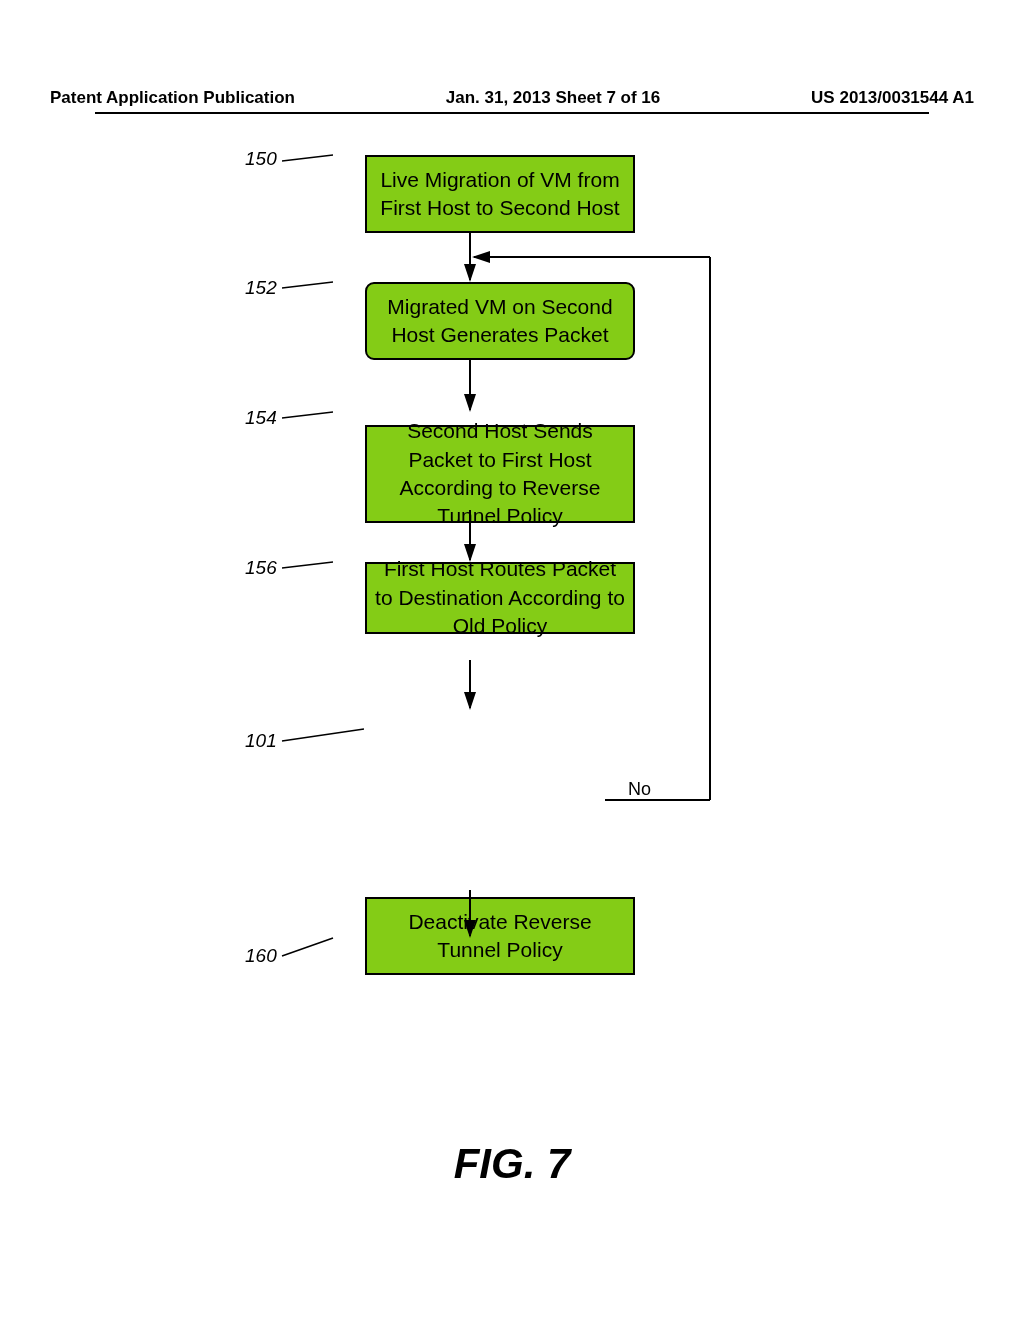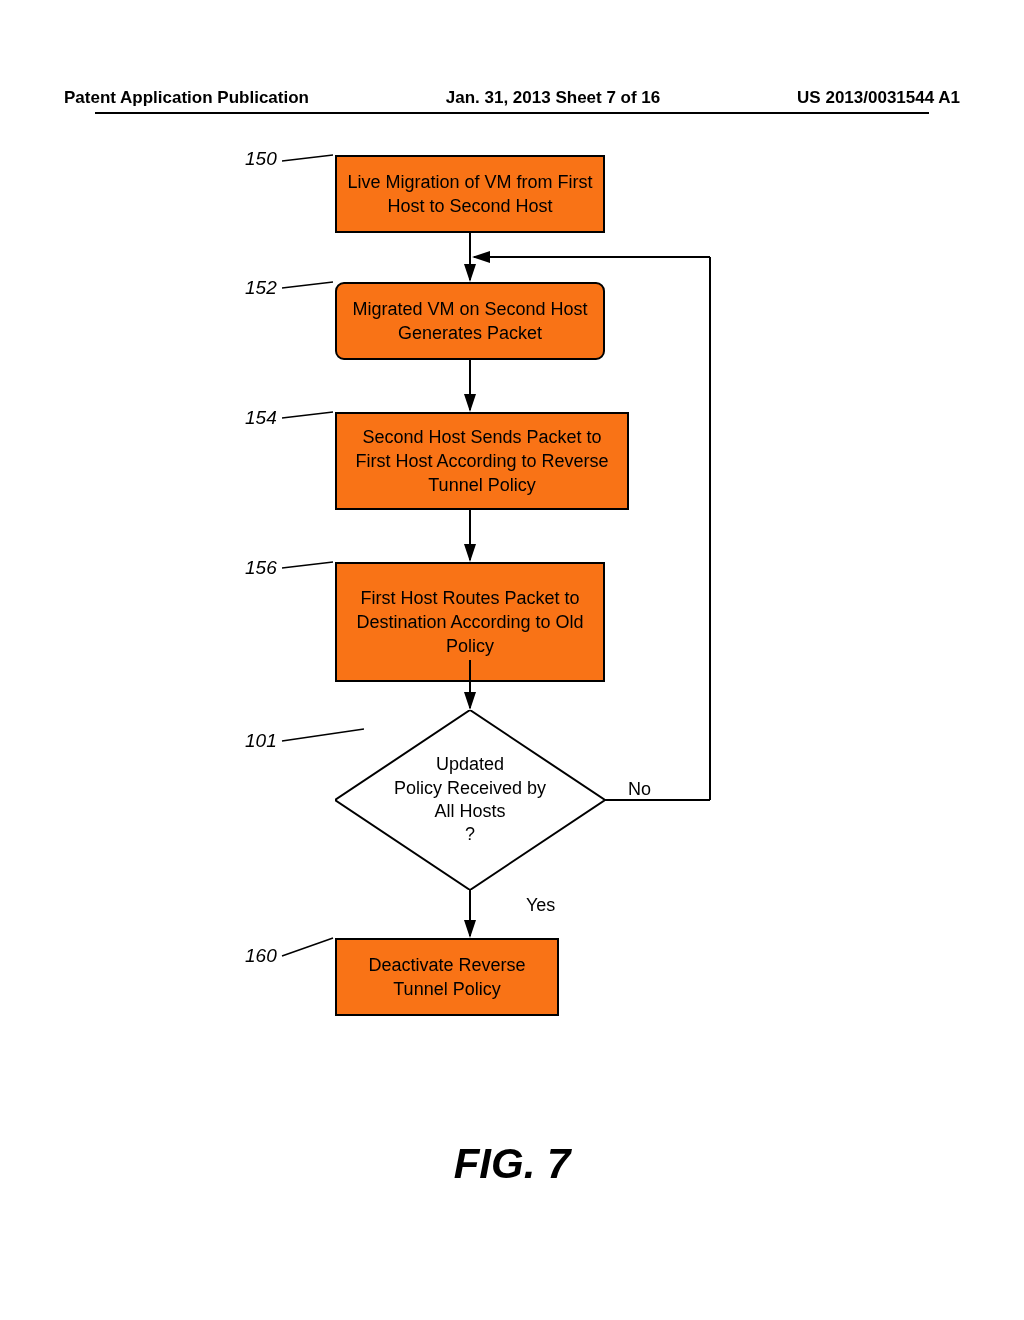--- a/index.html
+++ b/index.html
@@ -12,21 +12,21 @@
       height: 1320px;
       background: white;
       font-family: Arial, Helvetica, sans-serif;
       position: relative;
     }
     .header {
       position: absolute;
       top: 88px;
       left: 0;
       right: 0;
-      padding: 0 64px;
+      padding: 0 50px;
       display: flex;
       justify-content: space-between;
       font-size: 17px;
       font-weight: bold;
     }
     .header-left {
       text-align: left;
     }
     .header-center {
       text-align: center;
@@ -45,34 +45,35 @@
     .diagram {
       position: absolute;
       top: 145px;
       left: 0;
       width: 1024px;
       height: 1000px;
     }
     .box {
       position: absolute;
       border: 2px solid black;
-      background: #f97316;
+      background: #84cc16;
       display: flex;
       align-items: center;
       justify-content: center;
       text-align: center;
-      font-size: 18px;
+      font-size: 21px;
       padding: 8px;
       line-height: 1.35;
+      margin-left: 30px;
     }
     .box150 { left: 335px; top: 10px; width: 270px; height: 78px; }
     .box152 { left: 335px; top: 137px; width: 270px; height: 78px; border-radius: 9px; }
-    .box154 { left: 335px; top: 267px; width: 294px; height: 98px; }
-    .box156 { left: 335px; top: 417px; width: 270px; height: 120px; }
-    .box160 { left: 335px; top: 793px; width: 224px; height: 78px; }
+    .box154 { left: 335px; top: 280px; width: 270px; height: 98px; }
+    .box156 { left: 335px; top: 417px; width: 270px; height: 72px; }
+    .box160 { left: 335px; top: 752px; width: 270px; height: 78px; }
     .diamond {
       position: absolute;
       left: 335px;
       top: 565px;
       width: 270px;
       height: 180px;
     }
     .diamond svg {
       position: absolute;
       top: 0;
@@ -153,33 +154,20 @@
   <div class="box box154">
     <span>Second Host Sends Packet to First Host According to Reverse Tunnel Policy</span>
   </div>
 
   <div class="ref-label ref156">156</div>
   <div class="box box156">
     <span>First Host Routes Packet to Destination According to Old Policy</span>
   </div>
 
   <div class="ref-label ref158">101</div>
-  <div class="diamond">
-    <svg width="270" height="180">
-      <polygon points="135,0 270,90 135,180 0,90" fill="white" stroke="black" stroke-width="2"></polygon>
-    </svg>
-    <div class="diamond-text">
-      <div>
-        <span>Updated</span><br>
-        <span>Policy Received by</span><br>
-        <span>All Hosts</span><br>
-        <span>?</span>
-      </div>
-    </div>
-  </div>
 
   <div class="no-label">No</div>
   <div class="yes-label">Yes</div>
 
   <div class="ref-label ref160">160</div>
   <div class="box box160">
     <span>Deactivate Reverse Tunnel Policy</span>
   </div>
 
   <svg width="1024" height="1000" style="position:absolute;top:0;left:0;pointer-events:none;">

